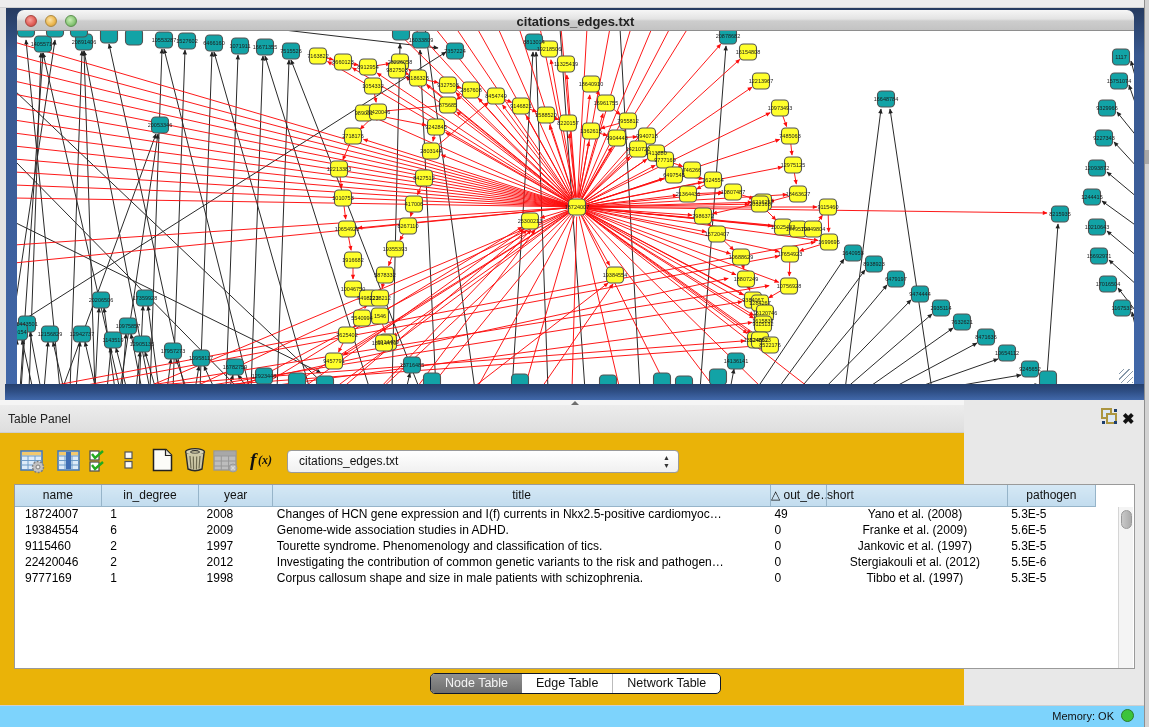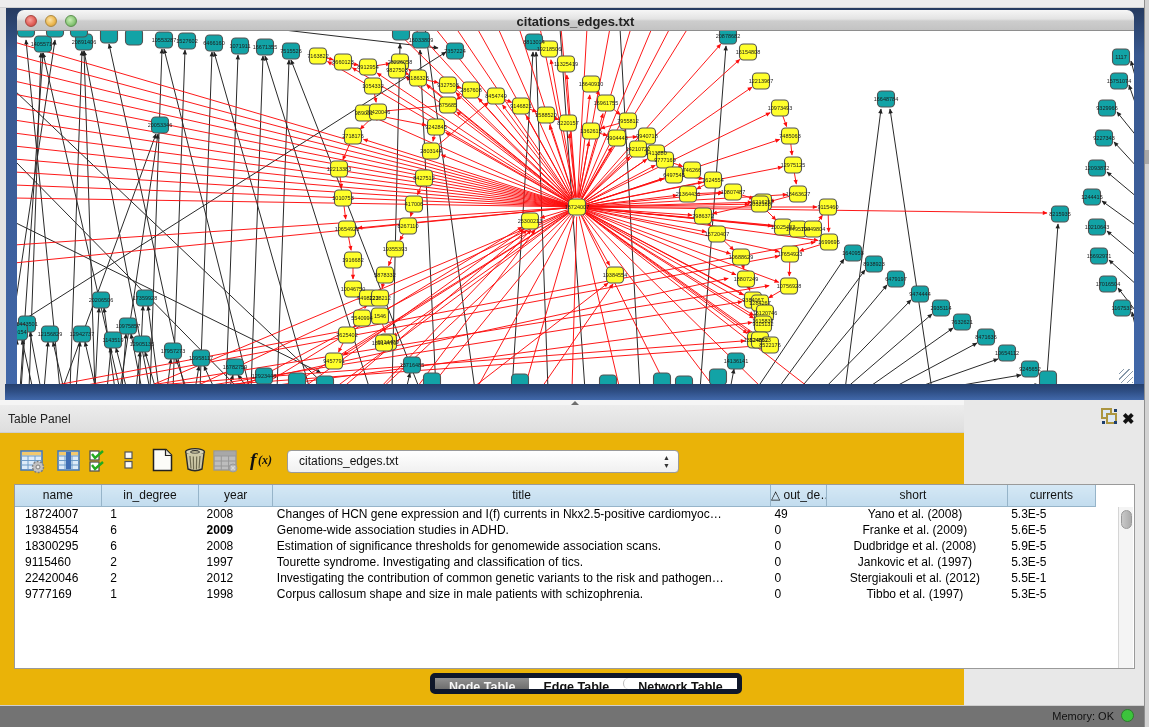--- a/index.html
+++ b/index.html
@@ -36,25 +36,25 @@
 #tblwrap{position:absolute;left:14px;top:84px;width:1121px;height:185px;background:#fff;border:1px solid #9a9a9a;}
 table{border-collapse:collapse;table-layout:fixed;width:1081px;font-size:12px;}
 th{background:linear-gradient(180deg,#d5e8f5,#c2dcee);border:1px solid #96b4c9;border-top:none;
   font-weight:normal;color:#111;height:21px;font-size:12px;overflow:hidden;white-space:nowrap;}
 th:first-child{border-left:none;}
 td{height:16px;padding:0 0 0 4px;color:#000;white-space:nowrap;overflow:hidden;font-size:12px;border:none;}
 td.c1{padding-left:10px;}td.c2{padding-left:9px;}.c1{width:86px;}.c2{width:97px;}.c3{width:74px;}.c4{width:496px;}.c5{width:56px;}
 .c6{width:180px;text-align:center;padding-right:8px;}.c7{width:88px;}
 #vsb{position:absolute;right:1px;top:22px;width:15px;height:161px;background:#f4f4f4;border-left:1px solid #d5d5d5;}
 #vsbthumb{position:absolute;left:2px;top:3px;width:11px;height:19px;background:linear-gradient(90deg,#c9c9c9,#ababab);border-radius:6px;border:1px solid #999;}
-#tabs{position:absolute;left:430px;top:273px;height:21px;display:flex;border:5px solid #0f172a;border-radius:5px;overflow:hidden;background:#fff;font-weight:bold;}
+#tabs{position:absolute;left:430px;top:273px;height:21px;display:flex;border:1px solid #0f172a;border-radius:5px;overflow:hidden;background:#fff;}
 #tabs div{font-size:12.5px;line-height:19px;padding:0 14px;color:#111;}
 #tabs .sel{background:linear-gradient(180deg,#909090,#6e6e6e);color:#f4f4f4;}
-#tabs .sep{border-left:1px solid #bbb;border-radius:7px;}
-#status{position:absolute;left:0;top:705px;width:1144px;height:22px;background:#737373;border-top:1px solid #cfcfcf;}
+#tabs .sep{border-left:1px solid #bbb;}
+#status{position:absolute;left:0;top:705px;width:1144px;height:22px;background:#7dd3fc;border-top:1px solid #cfcfcf;}
 #mem{position:absolute;right:30px;top:4px;font-size:11px;color:#111;}
 #memdot{position:absolute;right:10px;top:3px;width:13px;height:13px;border-radius:50%;background:#3cc43c;border:1px solid #2d7a2d;}
 </style></head><body>
 <div id="topstrip"></div>
 <div id="desk"></div>
 <div id="lsliver"></div>
 <div id="deskbot"></div>
 <div id="titlebar"></div>
 <div class="tl" id="tl1"></div>
 <div class="tl" id="tl2"></div>
@@ -707,67 +707,58 @@
  </div>
  <div id="tblwrap">
   <table>
    <tbody>
           <tr>
             <th class="c1">name</th>
             <th class="c2">in_degree</th>
             <th class="c3">year</th>
             <th class="c4">title</th>
        <th class="c5">△ out_de…</th>
-            <th class="c6" style="text-align:center;">short</th>
-            <th class="c7">currents</th>
+            <th class="c6" style="text-align:left;">short</th>
+            <th class="c7">pathogen</th>
           </tr>
    <tr>
             <td class="c1">18724007</td>
             <td class="c2">1</td>
             <td class="c3" style="padding-left:8px;">2008</td>
             <td class="c4">Changes of HCN gene expression and I(f) currents in Nkx2.5-positive cardiomyoc…</td>
             <td class="c5">49</td>
             <td class="c6">Yano et al. (2008)</td>
             <td class="c7">5.3E-5</td>
           </tr>
           <tr>
             <td class="c1">19384554</td>
             <td class="c2">6</td>
-            <td class="c3" style="padding-left:8px;font-weight:bold;">2009</td>
+            <td class="c3" style="padding-left:8px;">2009</td>
             <td class="c4">Genome-wide association studies in ADHD.</td>
             <td class="c5">0</td>
             <td class="c6">Franke et al. (2009)</td>
             <td class="c7">5.6E-5</td>
           </tr>
           <tr>
-            <td class="c1">18300295</td>
-            <td class="c2">6</td>
-            <td class="c3" style="padding-left:8px;">2008</td>
-            <td class="c4">Estimation of significance thresholds for genomewide association scans.</td>
-            <td class="c5">0</td>
-            <td class="c6">Dudbridge et al. (2008)</td>
-            <td class="c7">5.9E-5</td>
-          </tr>
-          <tr>
             <td class="c1">9115460</td>
             <td class="c2">2</td>
             <td class="c3" style="padding-left:8px;">1997</td>
-            <td class="c4">Tourette syndrome. Investigating and classification of tics.</td>
+            <td class="c4">Tourette syndrome. Phenomenology and classification of tics.</td>
             <td class="c5">0</td>
             <td class="c6">Jankovic et al. (1997)</td>
             <td class="c7">5.3E-5</td>
           </tr>
           <tr>
             <td class="c1">22420046</td>
             <td class="c2">2</td>
             <td class="c3" style="padding-left:8px;">2012</td>
             <td class="c4">Investigating the contribution of common genetic variants to the risk and pathogen…</td>
             <td class="c5">0</td>
             <td class="c6">Stergiakouli et al. (2012)</td>
-            <td class="c7">5.5E-1</td>
+            <td class="c7">5.5E-6</td>
           </tr>
           <tr>
             <td class="c1">9777169</td>
             <td class="c2">1</td>
             <td class="c3" style="padding-left:8px;">1998</td>
             <td class="c4">Corpus callosum shape and size in male patients with schizophrenia.</td>
             <td class="c5">0</td>
             <td class="c6">Tibbo et al. (1997)</td>
             <td class="c7">5.3E-5</td>
           </tr>

